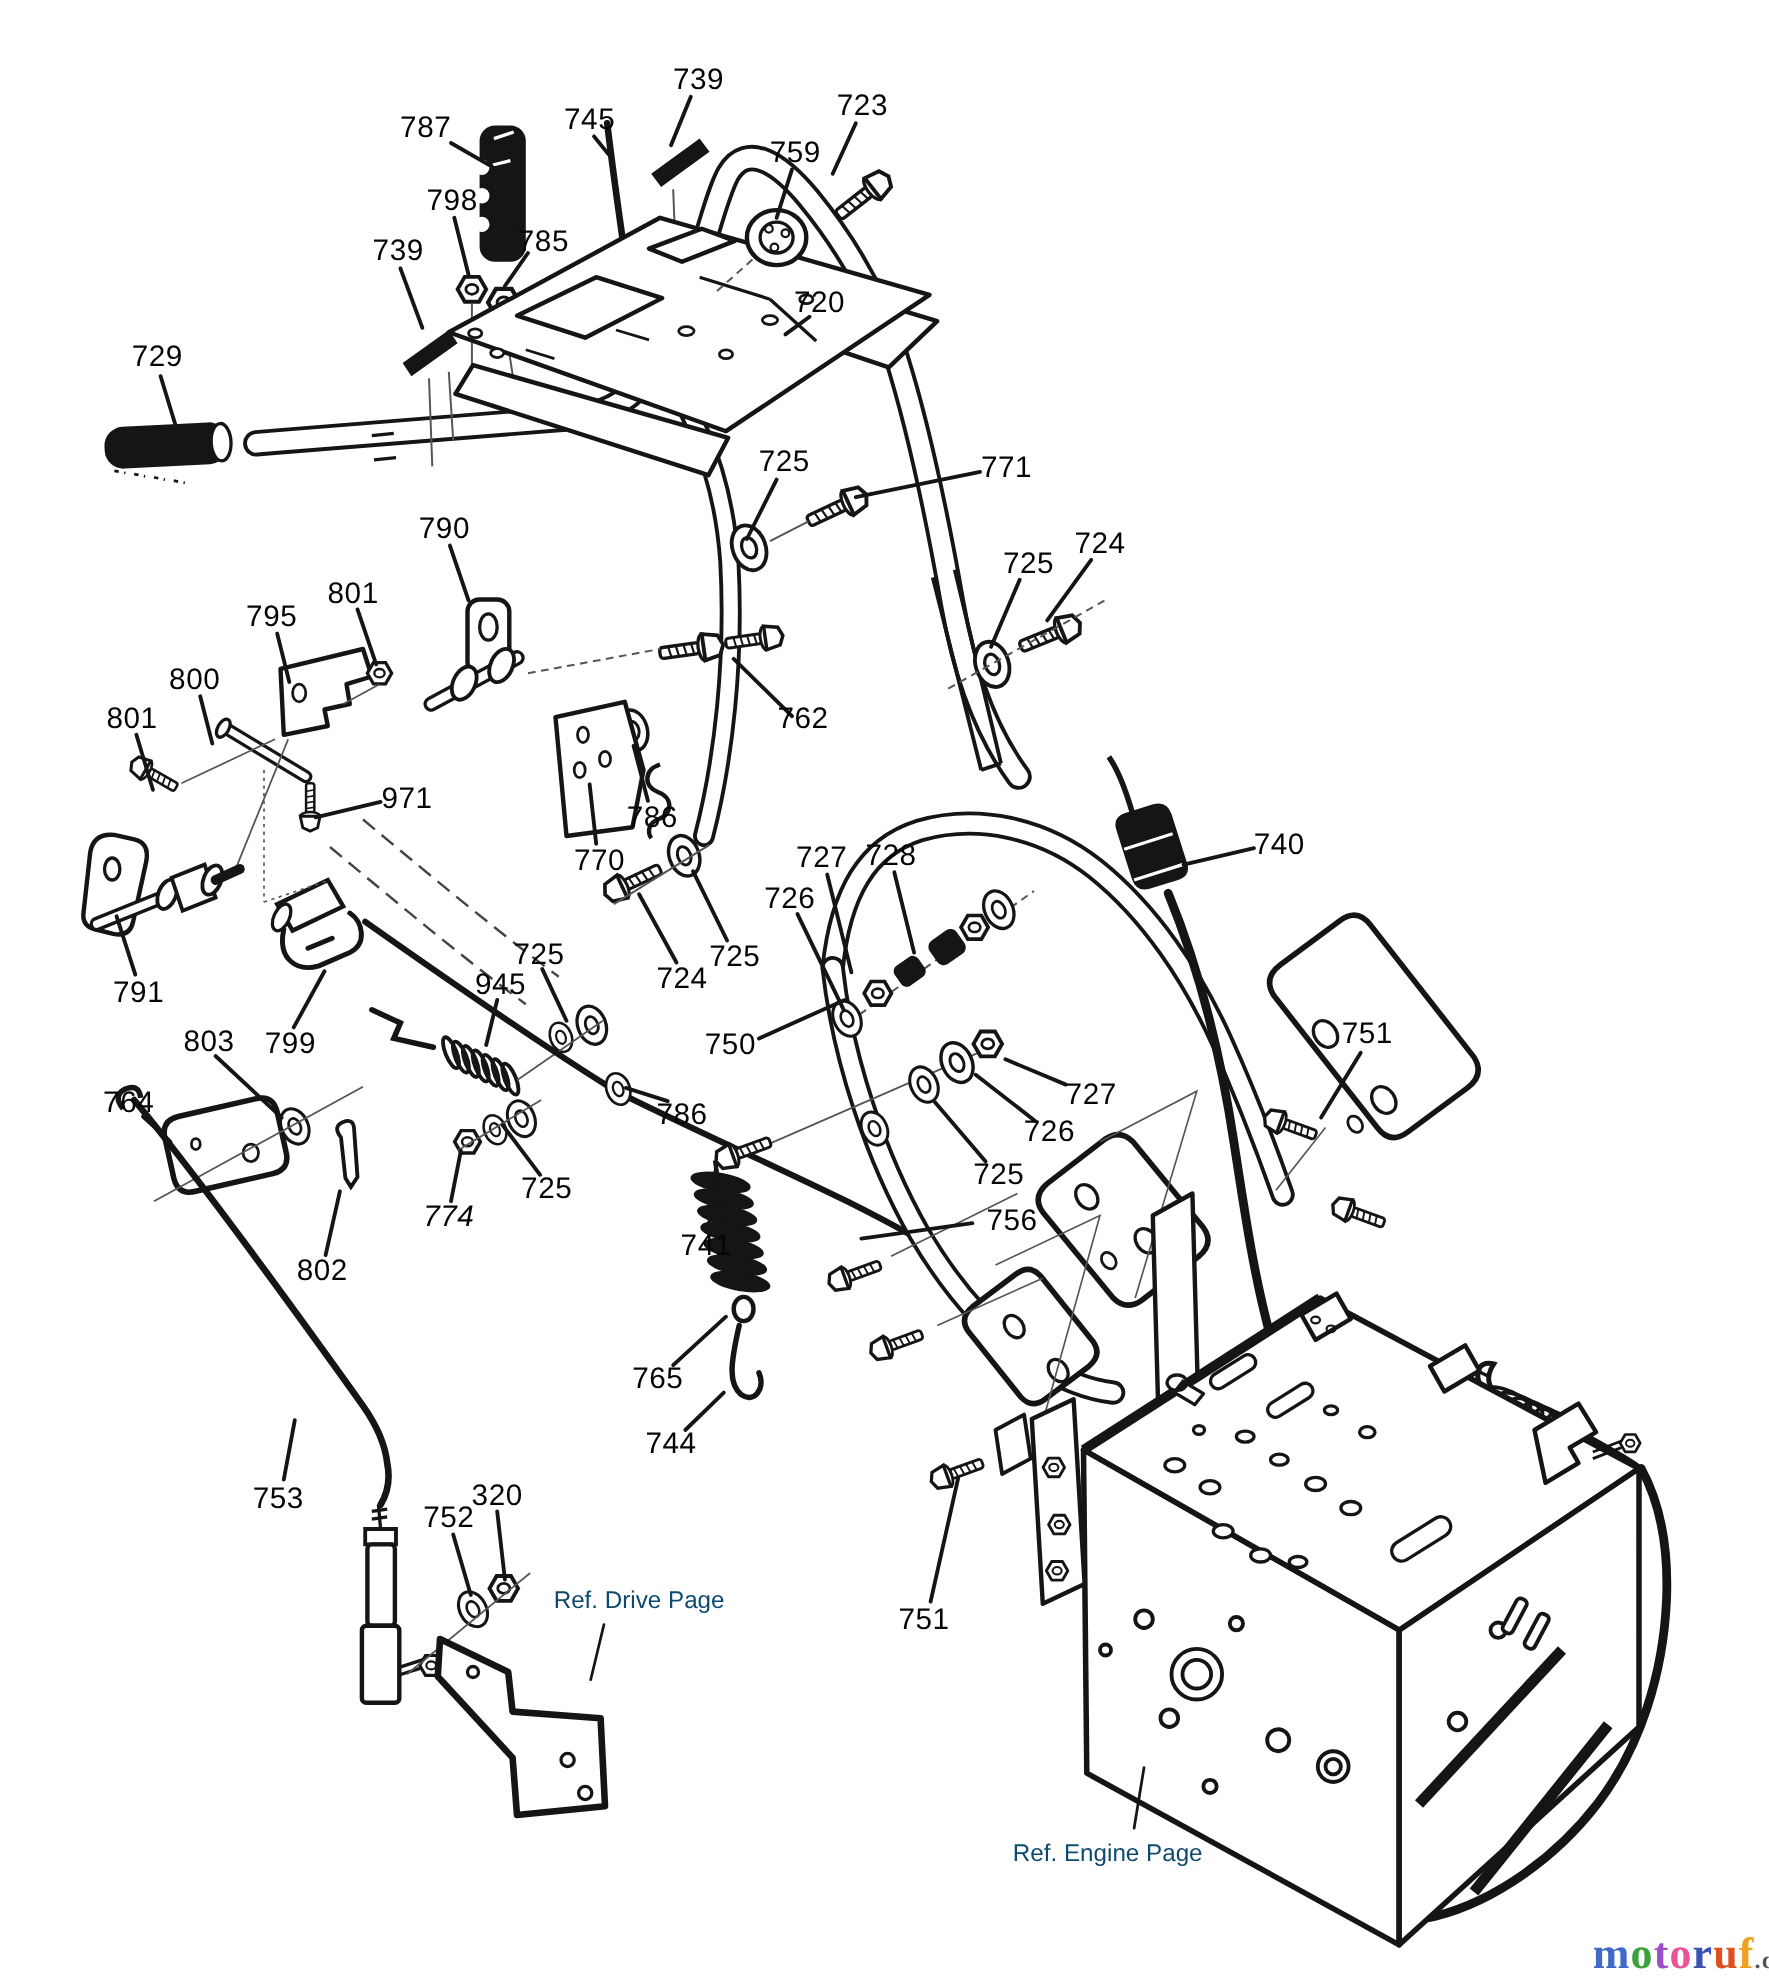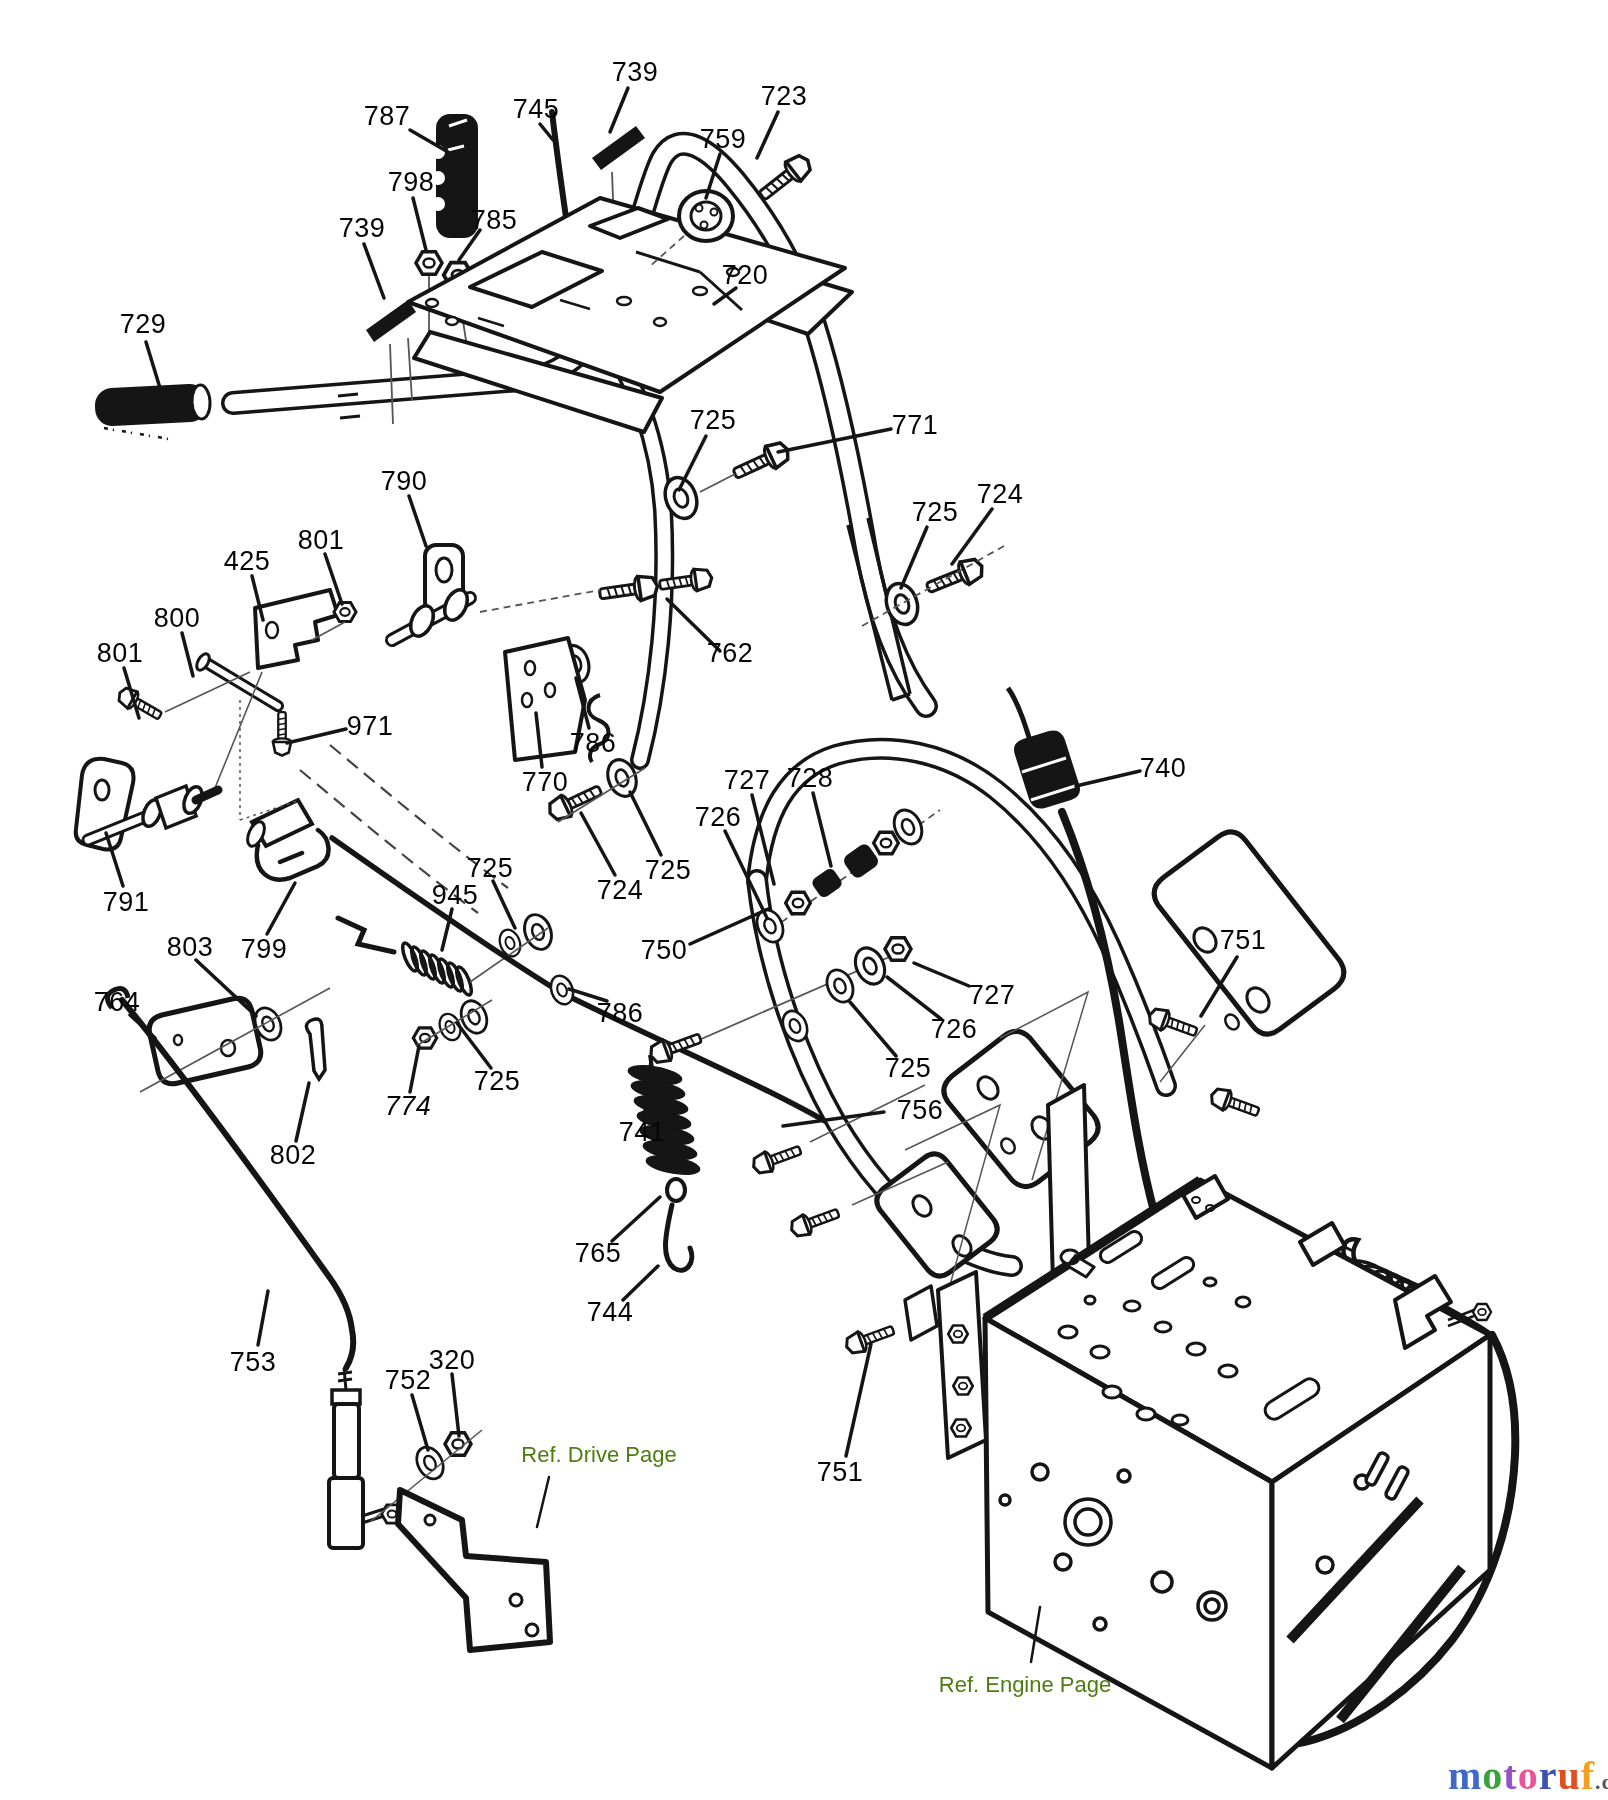--- a/index.html
+++ b/index.html
@@ -4,21 +4,21 @@
 <style>
   html,body{margin:0;padding:0;background:#fff;}
   body{width:1608px;height:1800px;position:relative;overflow:hidden;
        font-family:"Liberation Sans",sans-serif;}
   #stage{position:absolute;left:0;top:0;width:1608px;height:1800px;padding-left:44px;}
   svg{position:absolute;left:0;top:0;}
   .lbl{position:absolute;transform:translate(-50%,-50%);
        font:27px "Liberation Sans",sans-serif;color:#050505;
        white-space:nowrap;letter-spacing:.5px;}
   .ref{position:absolute;transform:translate(-50%,-50%);
-       font:22px "Liberation Sans",sans-serif;color:#4d7c0f;white-space:nowrap;margin-left:18px;}
+       font:22px "Liberation Sans",sans-serif;color:#0c4a6e;white-space:nowrap;}
   #logo{position:absolute;left:1448px;top:1752px;
         font:bold 40px "Liberation Serif",serif;letter-spacing:1px;}
   #logo .de{font-size:22px;font-weight:bold;vertical-align:baseline;}
 </style>
 </head>
 <body>
 
 <div id="stage">
 
 <svg width="1608" height="1800" viewBox="0 0 1608 1800">
@@ -425,21 +425,21 @@
       <div class="lbl" style="left: 494px; top: 220px;">785</div>
       <div class="lbl" style="left: 362px; top: 228px;">739</div>
       <div class="lbl" style="left: 745px; top: 275px;">720</div>
       <div class="lbl" style="left: 143px; top: 324px;">729</div>
       <div class="lbl" style="left: 713px; top: 420px;">725</div>
       <div class="lbl" style="left: 915px; top: 425px;">771</div>
       <div class="lbl" style="left: 404px; top: 481px;">790</div>
       <div class="lbl" style="left: 1000px; top: 494px;">724</div>
       <div class="lbl" style="left: 935px; top: 512px;">725</div>
       <div class="lbl" style="left: 321px; top: 540px;">801</div>
-      <div class="lbl" style="left: 247px; top: 561px;">425</div>
+      <div class="lbl" style="left: 247px; top: 561px;">795</div>
       <div class="lbl" style="left: 177px; top: 618px;">800</div>
       <div class="lbl" style="left: 120px; top: 653px;">801</div>
       <div class="lbl" style="left: 730px; top: 633px; margin-top: 20px;">762</div>
       <div class="lbl" style="left: 370px; top: 726px;">971</div>
       <div class="lbl" style="left: 593px; top: 743px;">786</div>
       <div class="lbl" style="left: 1163px; top: 768px;">740</div>
       <div class="lbl" style="left: 747px; top: 780px;">727</div>
       <div class="lbl" style="left: 810px; top: 778px;">728</div>
       <div class="lbl" style="left: 545px; top: 782px;">770</div>
       <div class="lbl" style="left: 718px; top: 817px;">726</div>

